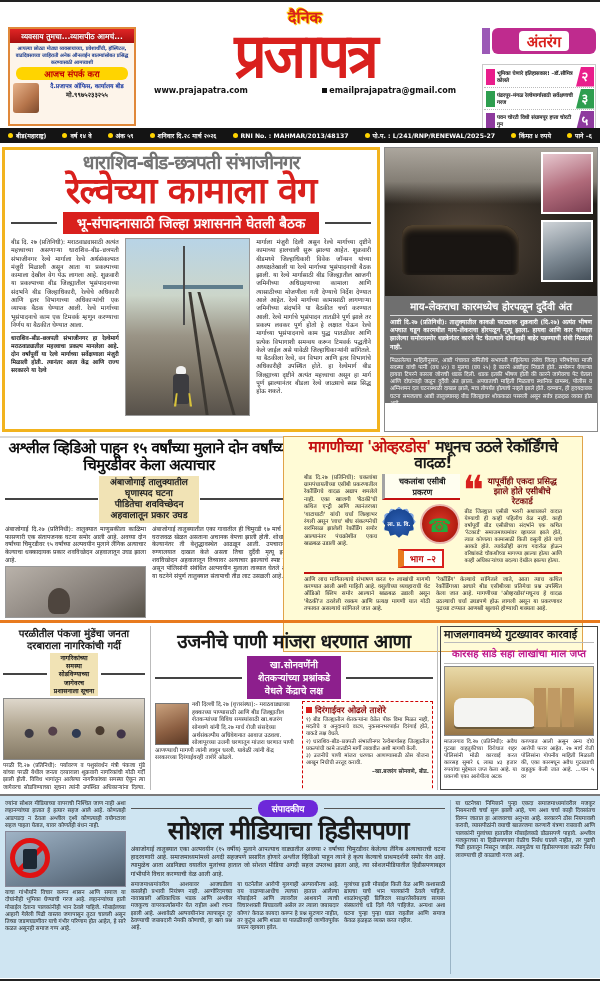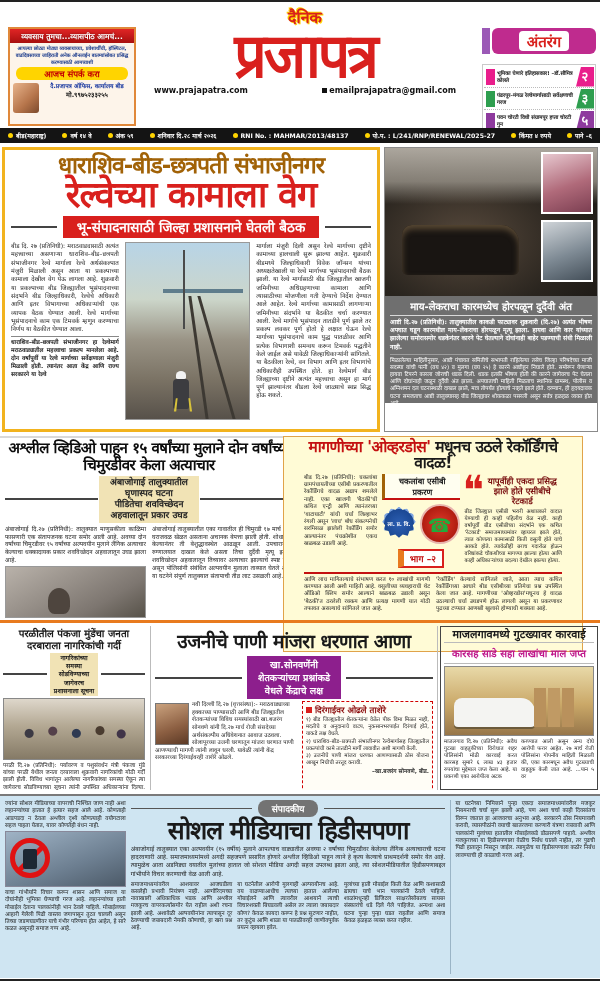--- a/index.html
+++ b/index.html
@@ -51,21 +51,21 @@
   
   .infobar{position:absolute;left:0;top:128px;width:600px;height:15px;background:#141414;
            display:flex;align-items:center;justify-content:space-between;padding:0 8px;}
   .seg{color:#fff;font-size:6.2px;font-weight:bold;white-space:nowrap;}
   .seg::before{content:"";display:inline-block;width:5px;height:5px;border-radius:50%;
                background:#ffd400;margin-right:3px;}
 
   
   .main-box{position:absolute;left:2px;top:147px;width:378px;height:285px;border:3px solid #f2b31e;
             padding:3px 6px;overflow:hidden;}
-  .mh-top{font-size:23px;font-weight:900;text-align:center;color:#a16207;line-height:1.05;letter-spacing:-1px;}
+  .mh-top{font-size:19px;font-weight:900;text-align:center;color:#737373;line-height:1.05;letter-spacing:-1px;}
   .mh-main{font-size:36px;font-weight:900;text-align:center;color:#d9201d;line-height:1.0;letter-spacing:-1px;}
   .strap-row{display:flex;align-items:center;gap:6px;margin:3px 0 4px 0;}
   .strap-line{flex:1;height:2px;background:#444;}
   .strap-red{background:#d9201d;color:#fff;font-weight:bold;font-size:13.5px;padding:2px 14px;text-align:center;}
   .main-cols{display:flex;gap:6px;height:178px;overflow:hidden;}
   .mcol{font-size:6.2px;line-height:1.34;}
   .mcol1{width:31%;}
   .mcol1-bold{border-top:1px solid #888;margin-top:3px;padding-top:2px;font-weight:bold;font-size:5.9px;}
   .mphoto{width:36%;position:relative;background:linear-gradient(180deg,#b8d4e6 0%,#ccd6ca 32%,#9a9486 55%,#7a7264 78%,#57514a 100%);
           border:1px solid #999;}
@@ -107,21 +107,21 @@
                border:1px solid #999;position:relative;}
   .abuse-photo::before{content:"";position:absolute;left:30%;bottom:6%;width:22px;height:26px;border-radius:50% 50% 30% 30%;background:#4e453e;}
 
   .acb-box{position:absolute;left:283px;top:436px;width:300px;height:216px;background:#fffbd6;
            border:1px solid #e0a34a;padding:2px 20px;overflow:hidden;}
   .acb-h{text-align:center;font-weight:900;font-size:15.5px;line-height:1.05;letter-spacing:-0.5px;}
   .acb-h .red{color:#c41111;}
   .acb-grid{display:flex;gap:5px;margin-top:2px;height:96px;}
   .acb-colA{width:30%;font-size:5.7px;line-height:1.3;}
   .acb-colB{width:30%;text-align:center;}
-  .kicker{display:inline-block;border-left:3px solid #a16207;border-bottom:2px solid #c41111;
+  .kicker{display:inline-block;border-left:3px solid #a3a3a3;border-bottom:2px solid #c41111;
           font-weight:bold;font-size:8px;padding:1px 4px;color:#222;background:#fffef0;}
   .logos{display:flex;justify-content:center;align-items:center;gap:4px;margin-top:4px;}
   .badge-blue{width:34px;height:34px;border-radius:50%;background:radial-gradient(#2c5fb3,#143e86);
               border:2px solid #7da4e0;color:#fff;font-size:5.5px;font-weight:bold;display:flex;
               align-items:center;justify-content:center;clip-path:polygon(50% 0,61% 10%,75% 5%,80% 19%,95% 21%,92% 35%,100% 45%,91% 55%,95% 69%,81% 72%,76% 86%,61% 82%,50% 92%,39% 82%,24% 86%,19% 72%,5% 69%,9% 55%,0 45%,8% 35%,5% 21%,20% 19%,25% 5%,39% 10%);}
   .badge-red{width:40px;height:40px;border-radius:50%;background:radial-gradient(#e03a2a,#9c0f06);
              border:2px solid #e8b4ae;color:#1fae3c;font-size:19px;line-height:38px;text-align:center;}
   .part-badge{display:inline-block;margin-top:5px;border:2px solid #d9201d;border-left:6px solid #e87a1e;
               background:#fff;color:#c41111;font-weight:900;font-size:9px;padding:1px 6px;}
   .acb-colC{width:40%;position:relative;}
@@ -156,21 +156,21 @@
   .sona-photo{float:left;width:34px;height:42px;margin:2px 3px 1px 0;border:1px solid #777;
               background:linear-gradient(160deg,#caa27e 0%,#8c5f42 60%,#5c3a26 100%);}
   .ujani-boxed{width:48%;border:1px dashed #d00000;padding:2px 3px;background:#fffdf6;}
   .ub-title{font-weight:900;font-size:8.5px;color:#8c0f0f;margin-bottom:1px;}
   .ub-title::before{content:"";display:inline-block;width:6px;height:6px;background:#d9201d;margin-right:3px;}
   .ub-pt{font-size:5.3px;line-height:1.3;margin-bottom:1px;}
   .ub-sign{font-size:5.8px;font-weight:bold;text-align:right;color:#333;}
 
   .gutkha-box{position:absolute;left:440px;top:626px;width:158px;height:164px;border:1px solid #444;
               padding:2px 3px;overflow:hidden;}
-  .gut-h{font-size:11px;font-weight:900;text-align:center;line-height:1.1;}
+  .gut-h{font-size:11px;font-weight:900;line-height:1.1;}
   .gut-strap{font-size:10px;font-weight:bold;color:#bf168c;text-align:center;border-top:1px solid #bbb;
              border-bottom:1px solid #bbb;margin:1px 0 2px 0;padding:3px 0;}
   .gut-photo{height:70px;border:1px solid #888;position:relative;background:linear-gradient(180deg,#e8d9a8 0%,#caa868 55%,#97764a 100%);}
   .gut-photo::before{content:"";position:absolute;left:6%;bottom:12%;width:55%;height:42%;background:#f4f4f2;border-radius:8px 14px 4px 4px;box-shadow:0 2px 0 #6b5a3c;}
   .gut-photo::after{content:"";position:absolute;right:6%;bottom:12%;height:58%;width:34%;
        background:linear-gradient(90deg,#b9915c 0 24%,transparent 0 28%,#c09a64 28% 52%,transparent 52% 56%,#b9915c 56% 80%,transparent 80%);}
   .gut-cols{display:flex;gap:4px;margin-top:2px;height:62px;overflow:hidden;}
   .gut-col{width:50%;font-size:5.4px;line-height:1.3;}
 
   
@@ -178,21 +178,21 @@
              border-top:2px solid #7a7a7a;display:flex;gap:5px;padding:4px 5px;overflow:hidden;}
   .edit-left{width:122px;font-size:5.6px;line-height:1.3;}
   .nophone-photo{position:relative;height:56px;margin:2px 0;border:1px solid #889;
                  background:linear-gradient(160deg,#9fb3c5 0%,#6d7f91 60%,#4c5a68 100%);}
   .nophone-ring{position:absolute;left:4px;top:6px;width:40px;height:40px;border:5px solid #e01212;border-radius:50%;}
   .nophone-ring::before{content:"";position:absolute;left:-2px;top:14px;width:34px;height:5px;background:#e01212;transform:rotate(-45deg);}
   .nophone-ring::after{content:"";position:absolute;left:8px;top:6px;width:14px;height:20px;background:#1d2733;border-radius:2px;}
   .edit-center{width:318px;}
   .edit-label-row{display:flex;align-items:center;gap:6px;}
   .edit-label-line{flex:1;height:1px;background:#555;}
-  .edit-label{background:#737373;color:#fff;font-weight:bold;font-size:9px;padding:2px 14px;border-radius:8px;}
+  .edit-label{background:#6d28d9;color:#fff;font-weight:bold;font-size:9px;padding:2px 14px;border-radius:8px;}
   .edit-h{font-size:25px;font-weight:900;text-align:center;letter-spacing:-1px;line-height:1.05;margin:1px 0;}
   .edit-intro{font-size:6px;line-height:1.35;}
   .edit-cols{display:flex;gap:5px;margin-top:3px;height:86px;overflow:hidden;}
   .edit-col{width:33.3%;font-size:5.6px;line-height:1.3;}
   .edit-right{width:146px;font-size:5.6px;line-height:1.32;border-left:1px solid #9ab4c6;padding-left:4px;}
   .bottom-rule{position:absolute;left:0;top:978px;width:600px;height:3px;background:#222;border-top:1px solid #fff;}
 </style>
 </head>
 <body>
 

